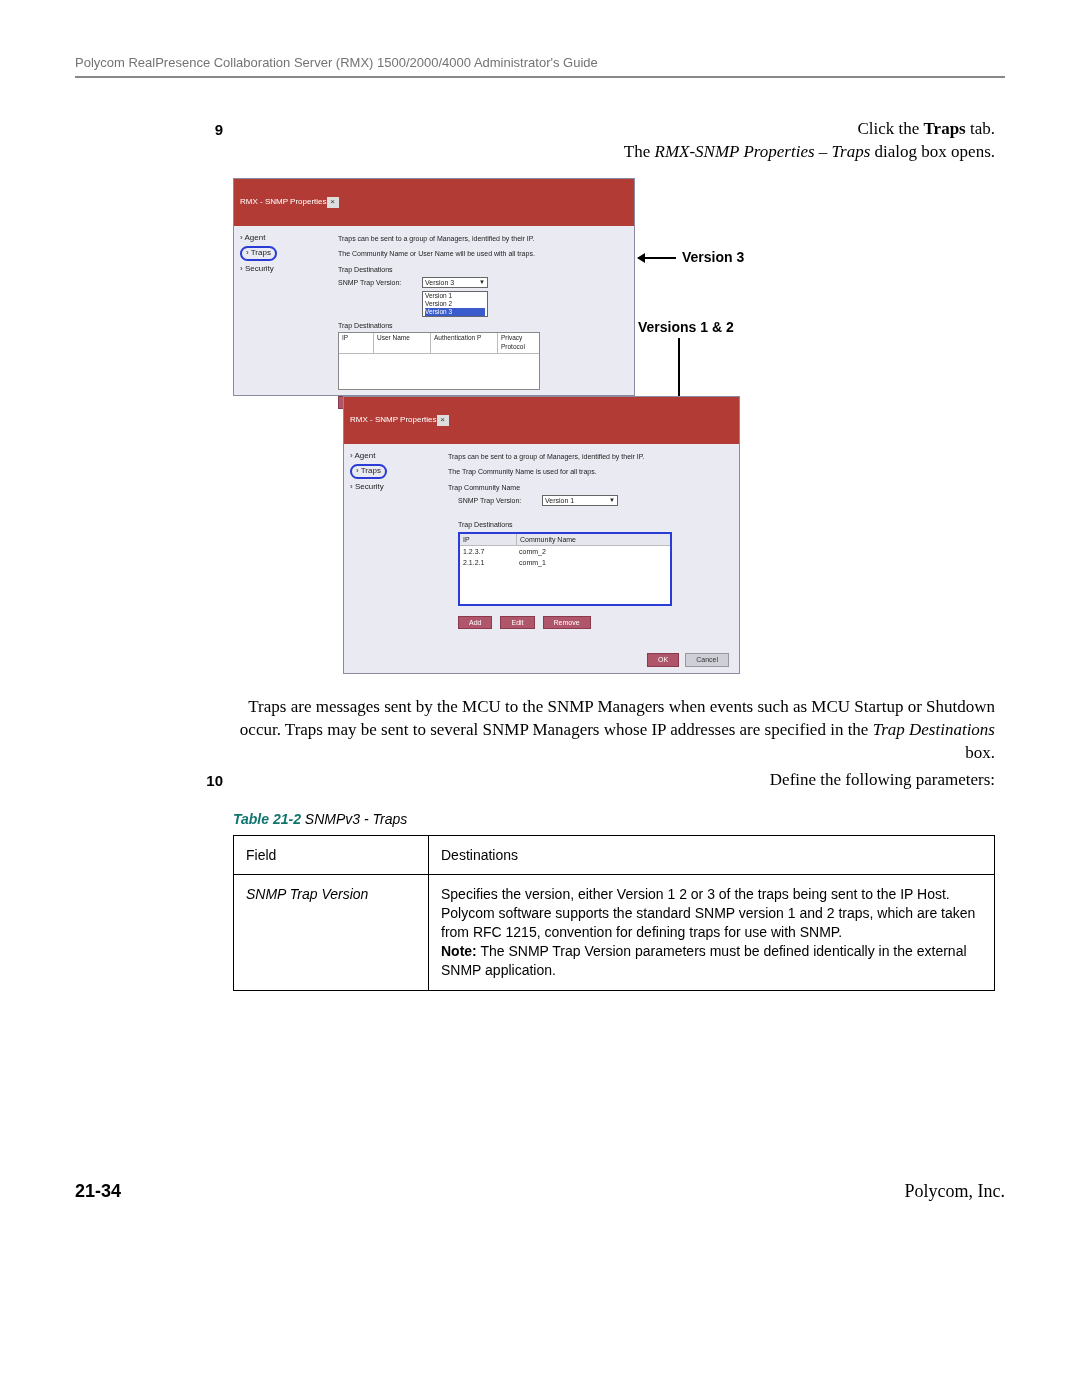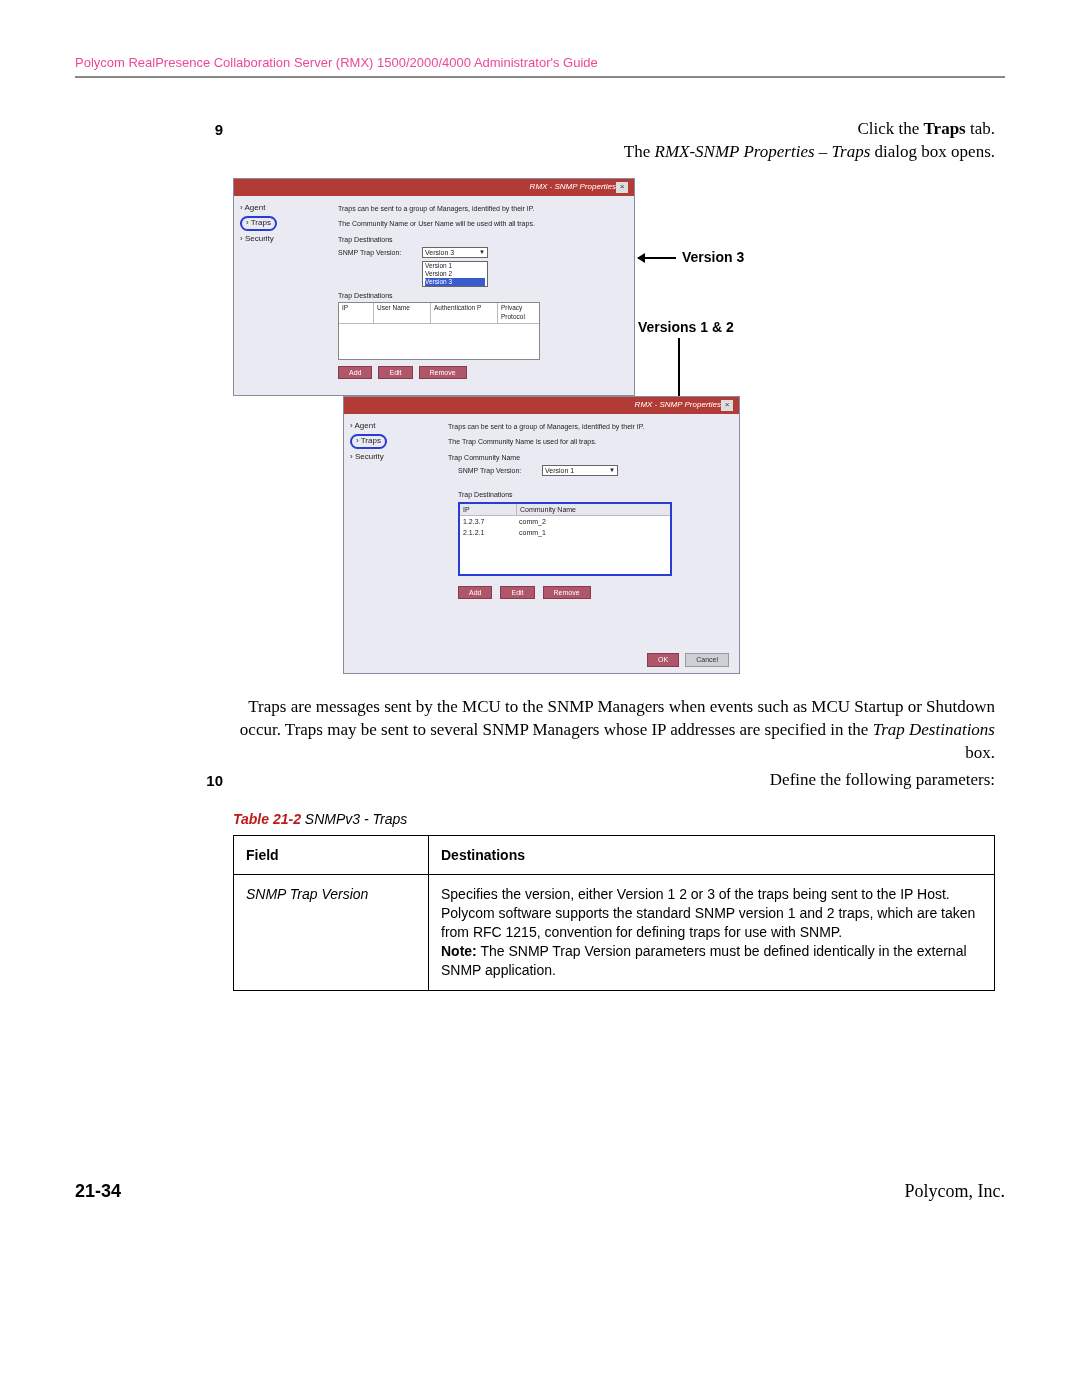--- a/index.html
+++ b/index.html
@@ -8,21 +8,21 @@
     background: #fff;
     font-family: Arial, Helvetica, sans-serif;
     color: #000;
     width: 1080px;
   }
   .page {
     padding: 55px 75px 40px 75px;
   }
   .header-bar {
     font-size: 13px;
-    color: #ec4899;
+    color: #737373;
     margin-bottom: 6px;
   }
   .top-rule {
     border-top: 2px solid #888;
     margin-bottom: 40px;
   }
   .body-area {
     margin-left: 120px;
     margin-right: 10px;
     font-family: "Book Antiqua", Palatino, serif;
@@ -63,24 +63,23 @@
     border: 1px solid #8a8aa0;
     font-family: Tahoma, Arial, sans-serif;
     font-size: 8px;
     color: #222;
   }
   .dlg1 { left: 0; top: 0; width: 400px; height: 216px; }
   .dlg-title {
     background: #b33b36;
     color: #fff;
     font-size: 8px;
-    padding: 3px 6px;
+    padding: 18px 6px;
     display: flex;
-    justify-content: flex-end;
-    font-style: italic;
+    justify-content: flex-start;
   }
   .dlg-close {
     background: #ddd;
     color: #333;
     width: 12px;
     text-align: center;
     font-size: 8px;
     line-height: 10px;
   }
   .dlg-body { display: flex; height: calc(100% - 14px); }
@@ -216,36 +215,36 @@
     border-right: 5px solid transparent;
   }
 
   
   .tbl-caption {
     font-family: Arial, sans-serif;
     font-size: 14px;
     font-style: italic;
     margin: 18px 0 6px 38px;
   }
-  .tbl-caption .cap-red { color: #b91c1c; font-weight: bold; }
+  .tbl-caption .cap-red { color: #0f766e; font-weight: bold; }
   table.doc-table {
     border-collapse: collapse;
     width: calc(100% - 38px);
     margin-left: 38px;
     font-family: Arial, sans-serif;
     font-size: 14px;
   }
   table.doc-table th, table.doc-table td {
     border: 1px solid #000;
     padding: 10px 12px;
     vertical-align: top;
     text-align: left;
   }
   table.doc-table th {
-    font-weight: bold;
+    font-weight: normal;
   }
   table.doc-table td.f-it { font-style: italic; }
 
   .footer {
     display: flex;
     justify-content: space-between;
     margin-top: 190px;
     font-size: 18px;
   }
   .footer .pg { font-weight: bold; font-family: Arial, sans-serif; }

